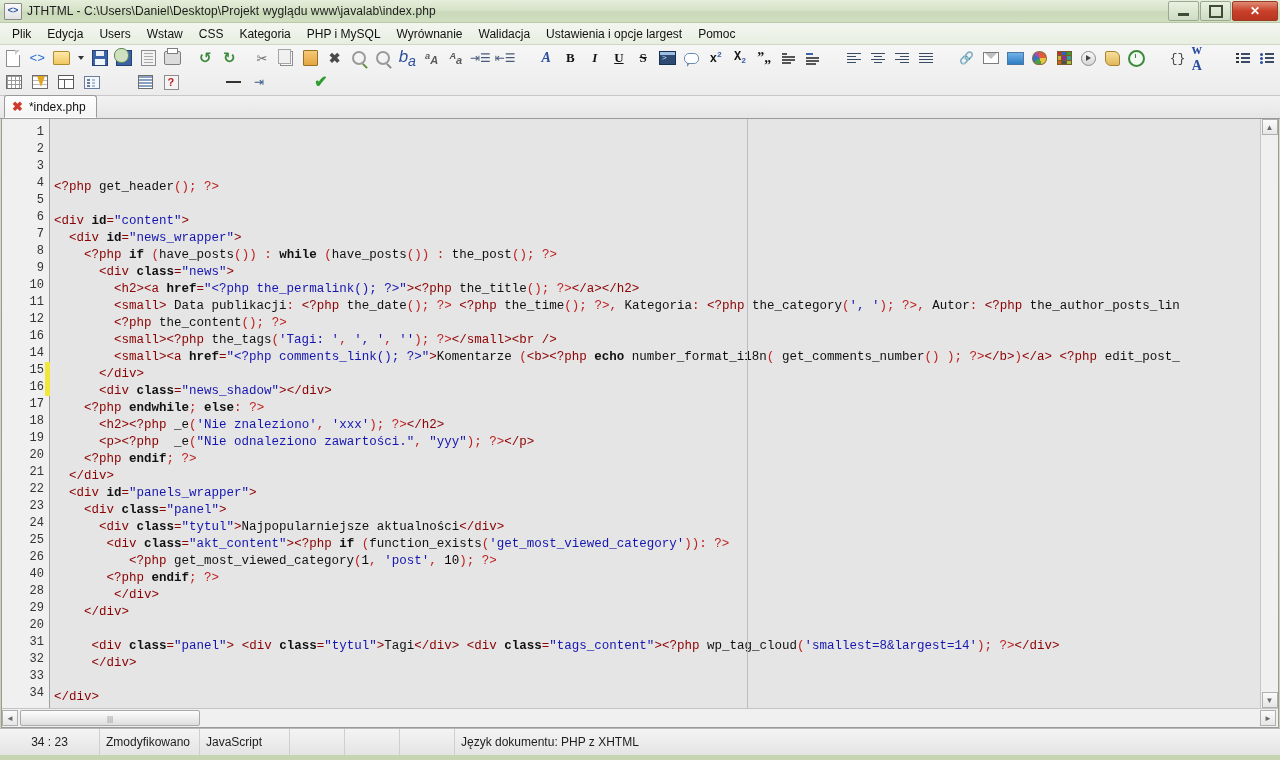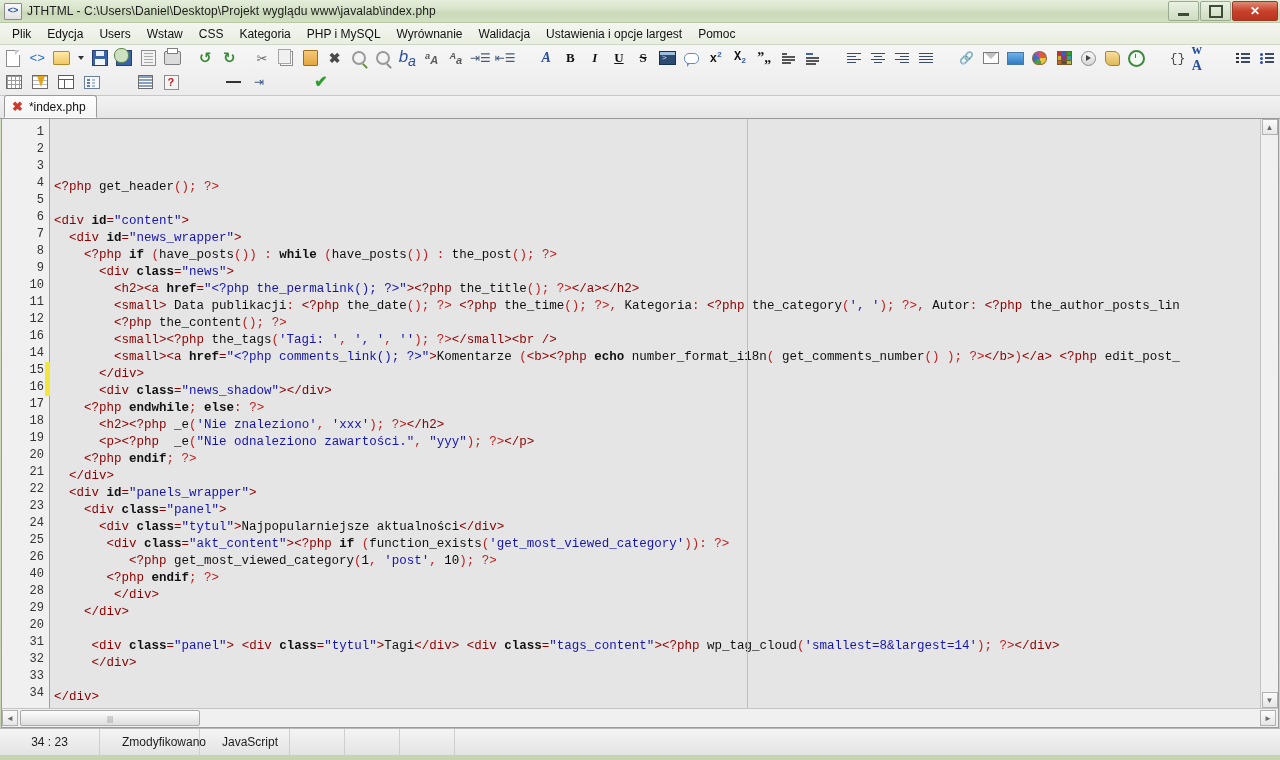--- a/index.html
+++ b/index.html
@@ -245,21 +245,21 @@
   }
   .hscroll .right-arrow{position:absolute;right:2px;}
 
   
   .statusbar{
     height:26px;display:flex;align-items:center;
     background:linear-gradient(180deg,#f4f4f4,#e4e4e4);
     border-top:1px solid #b8b8b8;font-size:12px;color:#1d1d1d;
   }
   .scell{
-    height:26px;display:flex;align-items:center;padding:0 22px;
+    height:26px;display:flex;align-items:center;padding:0 6px;
     border-right:1px solid #cfcfcf;box-sizing:border-box;white-space:nowrap;
   }
   .scell.no-border{border-right:none;}
 </style>
 </head>
 <body>
 
 <div class="app">
 
   <div class="titlebar">
@@ -601,15 +601,16 @@
     </div>
   </div>
 
   <div class="statusbar" id="statusbar">
       <div class="scell" style="width: 100px; justify-content: center;">34 : 23</div>
       <div class="scell" style="width: 100px; text-align: center;">Zmodyfikowano</div>
       <div class="scell" style="width: 90px;">JavaScript</div>
       <div class="scell" style="width: 55px;"></div>
       <div class="scell" style="width: 55px;"></div>
       <div class="scell" style="width: 55px;"></div>
+      <div class="scell no-border" style="width: 675px;">Język dokumentu: PHP z XHTML</div>
     </div>
 
 </div>
 
 </body></html>

